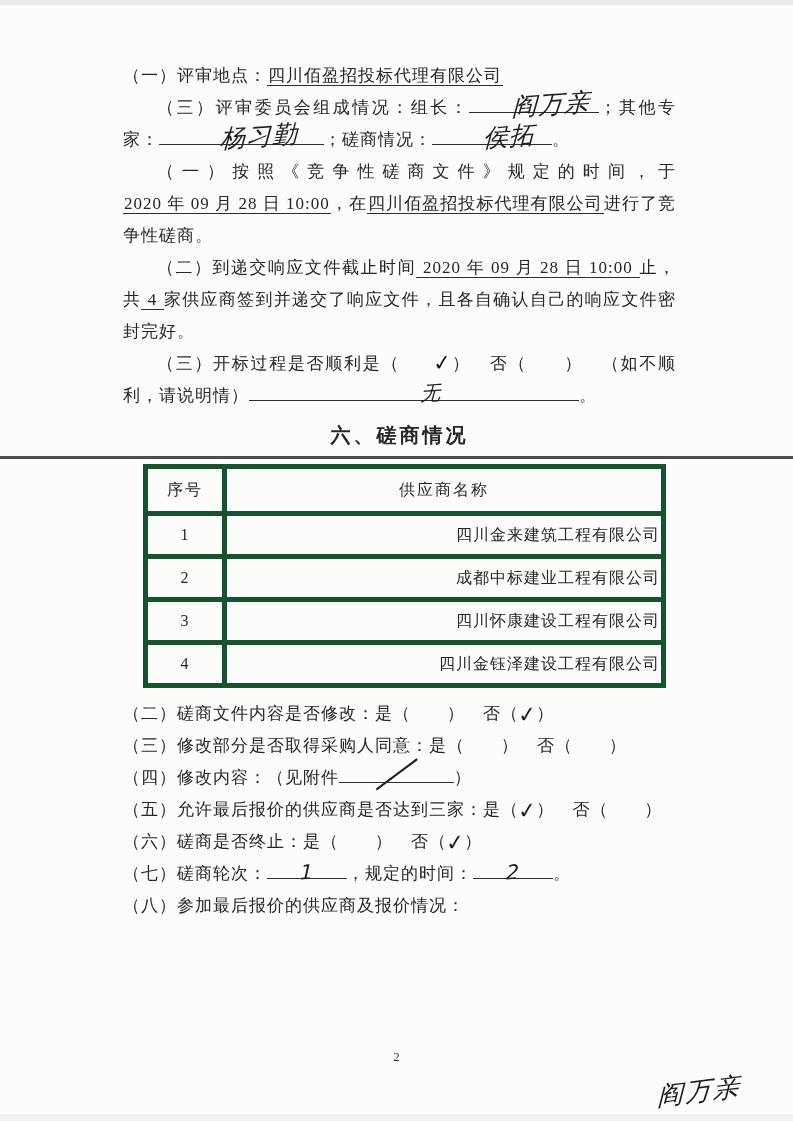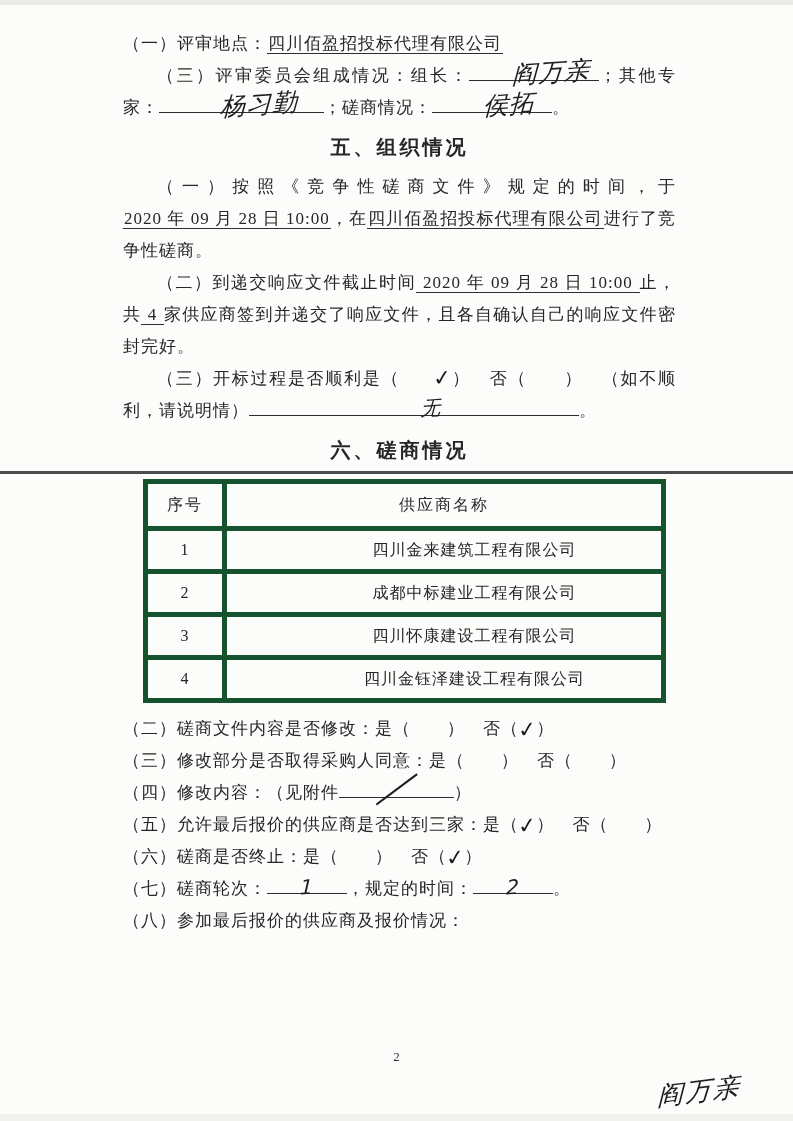--- a/index.html
+++ b/index.html
@@ -8,21 +8,21 @@
     width:793px;height:1121px;
     background:#fcfcfb;
     font-family:"Liberation Serif","DejaVu Serif",serif;
     color:#262626;
     overflow:hidden;
   }
   .scan-edge-top{position:absolute;top:0;left:0;right:0;height:5px;background:#eaeae8;}
   .scan-edge-bottom{position:absolute;bottom:0;left:0;right:0;height:7px;background:#f1f1ef;}
   .content{
     position:relative;
-    padding:28px 117px 0 123px;
+    padding:60px 117px 0 123px;
     font-size:17px;line-height:32px;
     letter-spacing:1px;
     text-align:justify;
   }
   .para{margin:0;}
   .para.indent{text-indent:2em;}
   .heading{
     font-size:20px;font-weight:bold;text-align:center;
     letter-spacing:3px;line-height:28px;
     margin:9px 0 10px 0;text-indent:0;
@@ -53,21 +53,21 @@
   .hr-line{height:3px;background:#4c4c4c;margin:-3px -117px 0 -123px;}
   table.supplier{
     border-collapse:collapse;margin:5px 0 10px 20px;
     width:523px;font-size:16px;letter-spacing:1px;table-layout:fixed;
   }
   table.supplier th,table.supplier td{border:5px solid #14532d;background:#fcfcfb;}
   table.supplier th{font-weight:normal;height:40px;text-align:center;letter-spacing:2px;}
   table.supplier td{height:36px;}
   table.supplier .col-seq{width:72px;}
   table.supplier td.seq{text-align:center;}
-  table.supplier td.name{padding-left:62px;text-align:center;margin-top:32px;}
+  table.supplier td.name{padding-left:62px;text-align:right;margin-top:32px;}
   .page-number{
     position:absolute;left:0;right:0;bottom:56px;
     text-align:center;font-size:13px;color:#333;
   }
   .corner-signature{
     position:absolute;right:52px;bottom:12px;
     font-size:26px;letter-spacing:2px;
     transform:rotate(-7deg) skewX(-8deg);
     color:#1c1c1c;
   }
@@ -75,21 +75,20 @@
 </head>
 <body>
 
 <div class="page">
   <div class="scan-edge-top"></div>
 
   <div class="content">
     <div>
         <div class="para"><span>（一）评审地点：</span><span class="u">四川佰盈招投标代理有限公司</span></div>
         <div class="para indent"><span>（三）评审委员会组成情况：组长：</span><span class="blank" style="width: 130px;"><span class="hw sig">阎万亲</span></span><span>；其他专家：</span><span class="blank" style="width: 165px;"><span class="hw sig">杨习勤</span></span><span>；磋商情况：</span><span class="blank" style="width: 120px;"><span class="hw sig">侯拓</span></span><span>。</span></div>
-        <div class="heading">五、组织情况</div>
         <div class="para indent"><span>（一）按照《竞争性磋商文件》规定的时间，于</span><span class="u">2020 年 09 月 28 日 10:00</span><span>，在</span><span class="u">四川佰盈招投标代理有限公司</span><span>进行了竞争性磋商。</span></div>
         <div class="para indent"><span>（二）到递交响应文件截止时间</span><span class="u"> 2020 年 09 月 28 日 10:00 </span><span>止，共</span><span class="u"> 4 </span><span>家供应商签到并递交了响应文件，且各自确认自己的响应文件密封完好。</span></div>
         <div class="para indent"><span>（三）开标过程是否顺利是（</span><span class="chk">✓</span><span>）　否（　　）　（如不顺利，请说明情）</span><span class="blank" style="width: 330px;"><span class="hw digit">无</span></span><span>。</span></div>
         <div class="heading">六、磋商情况</div>
       </div>
 
     <div class="hr-line"></div>
 
     <table class="supplier">
       <thead>

